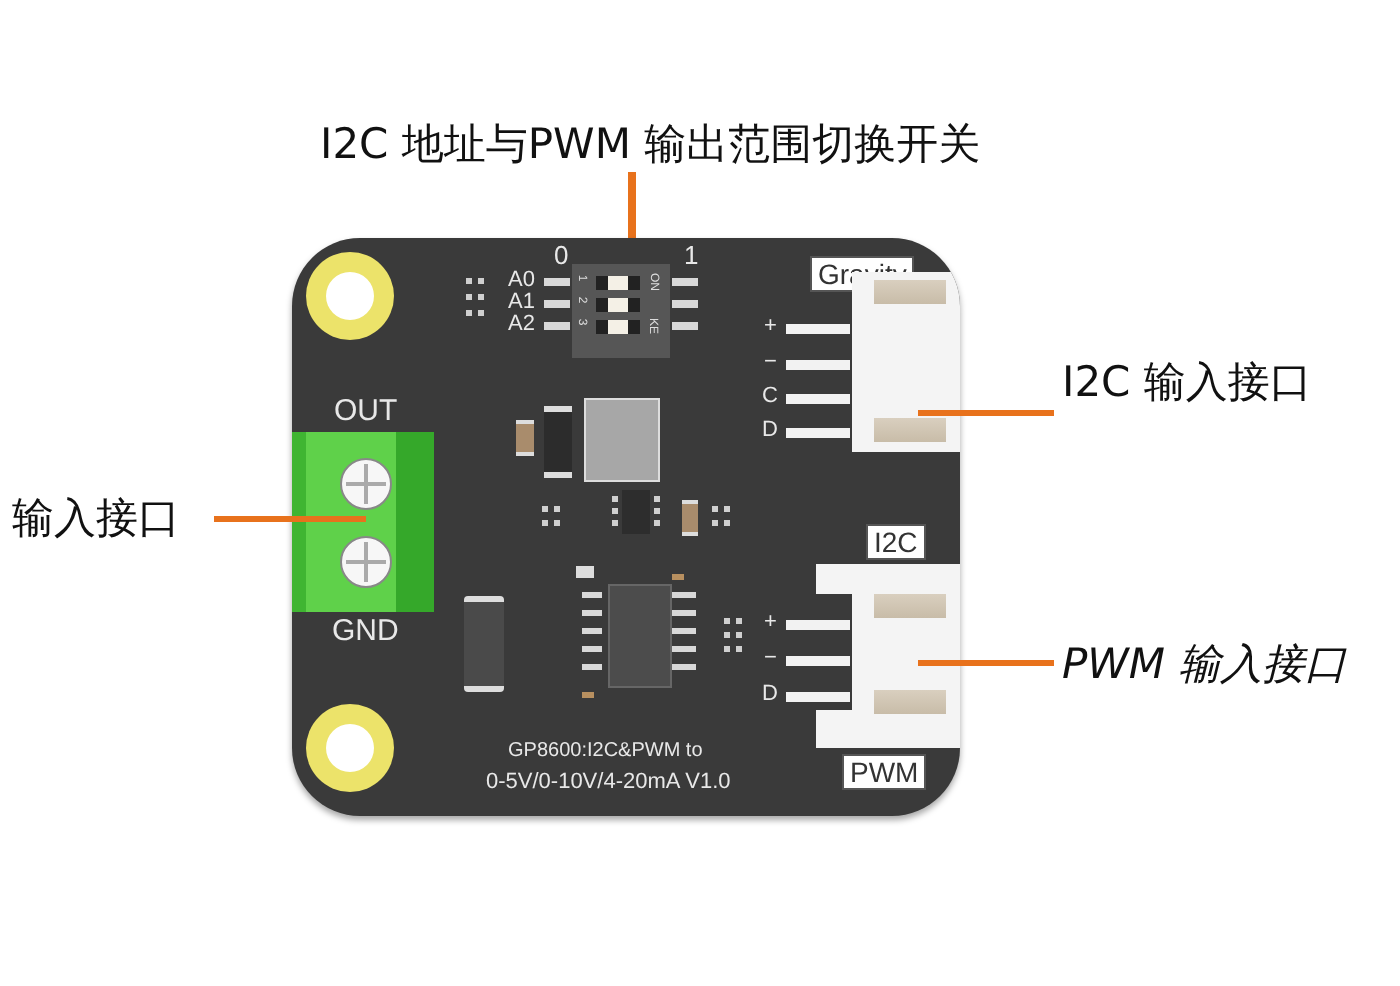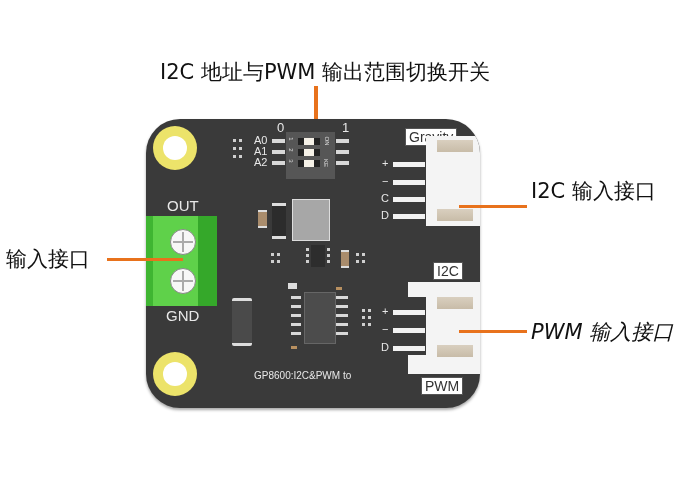--- a/index.html
+++ b/index.html
@@ -151,20 +151,21 @@
   <div class="conn-tan" style="left:291px; top:226px; width:36px; height:12px;"></div>
   <div class="pin" style="left:247px; top:191px; width:32px;"></div>
   <div class="pin" style="left:247px; top:209px; width:32px;"></div>
   <div class="pin" style="left:247px; top:227px; width:32px;"></div>
   <div class="silk" style="left:236px; top:186px; font-size:11px;">+</div>
   <div class="silk" style="left:236px; top:204px; font-size:11px;">−</div>
   <div class="silk" style="left:235px; top:222px; font-size:11px;">D</div>
   <div class="boxlabel" style="left:275px; top:258px;">PWM</div>
 
   <div class="silk" style="left:108px; top:251px; font-size:10px;">GP8600:I2C&amp;PWM to</div>
+  <div class="silk" style="left:97px; top:266px; font-size:11px;">0-5V/0-10V/4-20mA V1.0</div>
 </div>
 
 <div class="leader" style="left:459px; top:205px; width:68px; height:3px;"></div>
 <div class="label-cn" style="left:531px; top:177px;">I2C 输入接口</div>
 
 <div class="leader" style="left:459px; top:330px; width:68px; height:3px;"></div>
 <div class="label-cn" style="left:531px; top:318px;font-style:italic;">PWM 输入接口</div>
 
 <div class="label-cn" style="left:6px; top:245px;">输入接口</div>
 <div class="leader" style="left:107px; top:258px; width:76px; height:3px;"></div>

